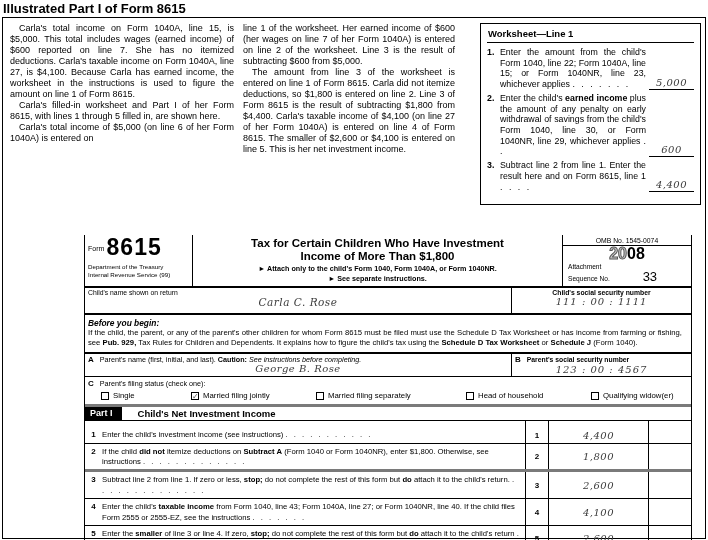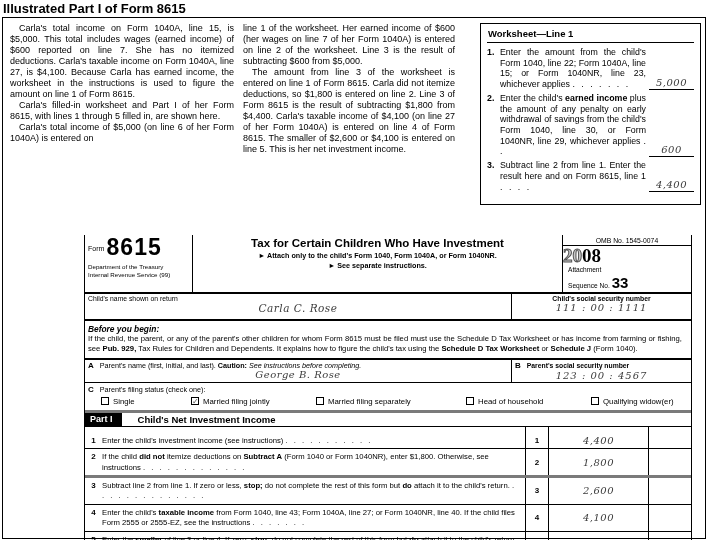--- a/index.html
+++ b/index.html
@@ -35,24 +35,24 @@
   .fh { display:flex; border-bottom:2px solid #000; }
   .fh-left { width:108px; flex:none; border-right:1px solid #000; padding:2px 2px 1px 3px; }
   .form-word { font-size:7px; vertical-align:super; }
   .form-num { font-size:23px; font-weight:bold; letter-spacing:1px; line-height:.95; }
   .dept { font-size:6.2px; line-height:1.25; margin-top:4px; }
   .fh-mid { flex:1; text-align:center; padding:2px 4px 1px; border-right:1px solid #000; }
   .f-title { font-weight:bold; font-size:11.5px; line-height:1.12; }
   .f-note { font-weight:bold; font-size:7.2px; margin-top:1px; }
   .fh-right { width:128px; flex:none; display:flex; flex-direction:column; }
   .omb { font-size:6.8px; border-bottom:1px solid #000; padding:2px 2px 1px; text-align:center; }
-  .year { text-align:left; font-size:19px; font-weight:bold; line-height:1.05;font-family:Liberation Serif, serif; }
+  .year { text-align:center; font-size:16px; font-weight:bold; line-height:1.05; }
   .year-outline { color:#c9c9c9; -webkit-text-stroke:1px #555; }
   .att { font-size:6.6px; line-height:1.15; padding:0 0 1px 5px; }
-  .att .seq-no { font-weight:bold; font-size:15px; }
+  .att .seq-no { font-weight:normal; font-size:13px;margin-left:31px; }
 
   .name-row { display:flex; border-bottom:2px solid #000; }
   .name-left { flex:1; position:relative; height:25px; }
   .tiny-label { font-size:6.8px; position:absolute; top:1px; left:3px; }
   .name-val { text-align:center; font-size:10.5px; padding-top:8px; }
   .ssn-cell { width:180px; flex:none; border-left:1px solid #000; text-align:center; }
   .ssn-label { font-weight:bold; font-size:6.8px; padding-top:1px; }
   .ssn-val { font-size:10px; letter-spacing:1px; }
 
   .before-row { display:flex; border-bottom:2px solid #000; padding:3px 3px 4px;flex-direction:column; }
@@ -137,20 +137,21 @@
         <span class="form-word">Form</span>
         <span class="form-num">8615</span>
         <div class="dept">
           <div>Department of the Treasury</div>
           <div>Internal Revenue Service   (99)</div>
         </div>
       </div>
       <div class="fh-mid">
         <div class="f-title">
           <div>Tax for Certain Children Who Have Investment</div>
+          <div>Income of More Than $1,800</div>
         </div>
         <div class="f-note">► Attach only to the child's Form 1040, Form 1040A, or Form 1040NR.</div>
         <div class="f-note">► See separate instructions.</div>
       </div>
       <div class="fh-right">
         <div class="omb">OMB No. 1545-0074</div>
         <div class="year"><span class="year-outline">20</span><span>08</span></div>
         <div class="att">
           <div>Attachment</div>
           <div><span>Sequence No. </span><span class="seq-no">33</span></div>

